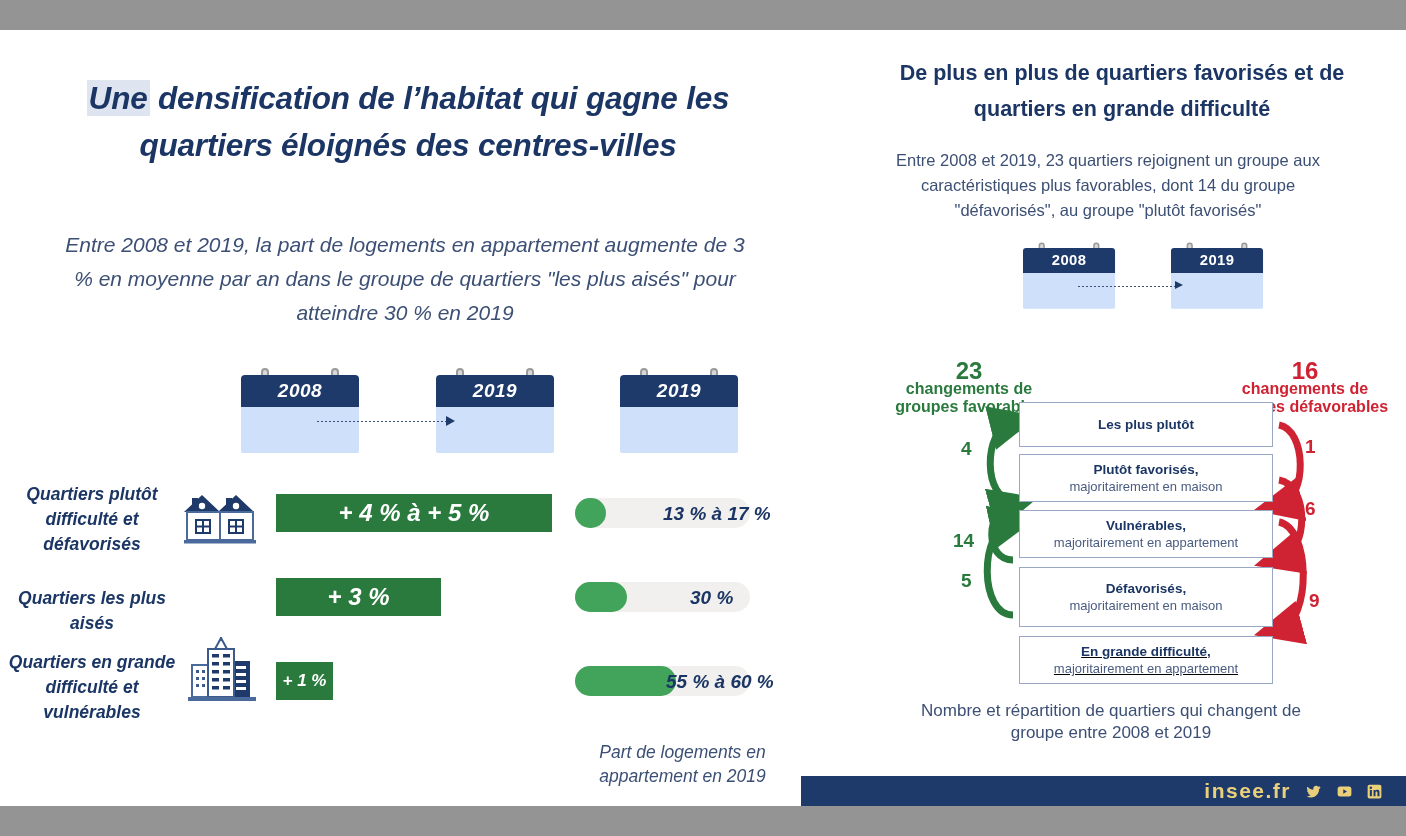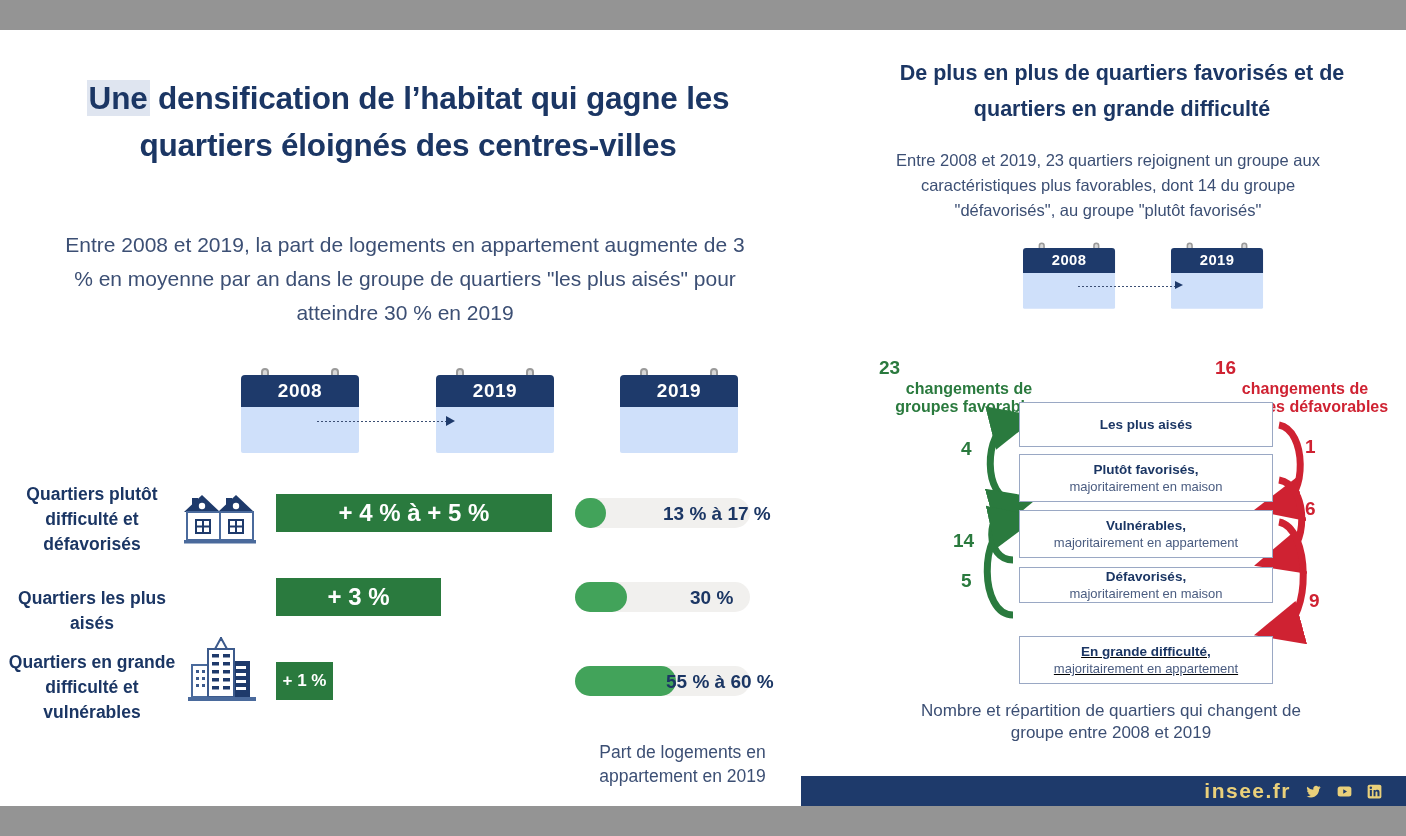--- a/index.html
+++ b/index.html
@@ -10,20 +10,21 @@
     overflow: hidden;
   }
   .stage { position: relative; width: 1406px; height: 836px; }
 
   
   .left-panel {
     position: absolute; left: 0; top: 30px;
     width: 959px; height: 776px;
     background: #ffffff;
     overflow: hidden;
+    font-style: italic;
   }
   .left-panel::after {
     content:""; position:absolute; right:0; top:0; width:38px; height:100%;
     background: linear-gradient(to right, rgba(255,255,255,0) 0%, rgba(0,0,0,0.10) 100%);
     pointer-events:none;
   }
 
   .l-title {
     position: absolute; left: 58px; top: 45px; width: 700px;
     font-size: 31.5px; font-weight: bold; line-height: 47px;
@@ -136,41 +137,41 @@
     position:absolute; left:0; top:3px; width:100px; height:3px;
     background-image: radial-gradient(circle, #3c4f74 1px, transparent 1px);
     background-size: 4px 3px;
   }
   .dots-r .arrow {
     position:absolute; left:98px; top:-1px;
     width:0;height:0;border-top:4px solid transparent;border-bottom:4px solid transparent;
     border-left:8px solid #1e3a6b;
   }
 
-  .hdr-num { position: absolute; font-size: 19px; font-weight: bold; width: 180px; }
+  .hdr-num { position: absolute; font-size: 24px; font-weight: bold; text-align: center; width: 180px; }
   .hdr-txt { position: absolute; font-size: 16px; font-weight: bold; text-align: center; width: 180px; line-height: 18px; }
   .green-t { color: #2a7a3e; }
   .red-t { color: #cf2232; }
   .hn-l { left: 78px; top: 327px; }
   .ht-l { left: 78px; top: 350px; }
   .hn-r { left: 414px; top: 327px; }
   .ht-r { left: 414px; top: 350px; }
 
   .gbox {
     position: absolute; left: 218px; width: 254px;
     border: 1px solid #9aa8c4; background: #ffffff;
     display: flex; flex-direction: column; align-items: center; justify-content: center;
     text-align: center;
   }
   .gbox .b-t { font-size: 13.5px; font-weight: bold; color: #1b3664; }
   .gbox .b-s { font-size: 13px; color: #4a5c80; margin-top: 2px; }
   .gx1 { top: 372px; height: 45px; }
   .gx2 { top: 424px; height: 48px; }
   .gx3 { top: 480px; height: 48px; }
-  .gx4 { top: 537px; height: 36px; }
+  .gx4 { top: 537px; height: 60px; }
   .gx5 { top: 606px; height: 48px; text-decoration: underline; }
 
   .flow-num { position: absolute; font-size: 19px; font-weight: bold; }
   .fn-4  { left: 160px; top: 408px; color:#2a7a3e; }
   .fn-14 { left: 152px; top: 500px; color:#2a7a3e; }
   .fn-5  { left: 160px; top: 540px; color:#2a7a3e; }
   .fn-1  { left: 504px; top: 406px; color:#cf2232; }
   .fn-6  { left: 504px; top: 468px; color:#cf2232; }
   .fn-9  { left: 508px; top: 560px; color:#cf2232; }
 
@@ -352,21 +353,21 @@
       <path d="M212,585 C178,585 178,500 210,493" fill="none" stroke="#2a7a3e" stroke-width="7" marker-end="url(#gar)"></path>
 
       <path d="M478,395 C506,400 506,468 480,474" fill="none" stroke="#cf2232" stroke-width="7" marker-end="url(#rar)"></path>
 
       <path d="M478,450 C508,455 508,520 480,528" fill="none" stroke="#cf2232" stroke-width="7" marker-end="url(#rar)"></path>
 
       <path d="M478,492 C510,498 510,590 480,598" fill="none" stroke="#cf2232" stroke-width="7" marker-end="url(#rar)"></path>
     </svg>
 
     <div class="gbox gx1">
-      <div class="b-t">Les plus aisés</div>
+      <div class="b-t">Les plus plutôt</div>
     </div>
     <div class="gbox gx2">
       <div class="b-t">Plutôt favorisés,</div>
       <div class="b-s">majoritairement en maison</div>
     </div>
     <div class="gbox gx3">
       <div class="b-t">Vulnérables,</div>
       <div class="b-s">majoritairement en appartement</div>
     </div>
     <div class="gbox gx4">

